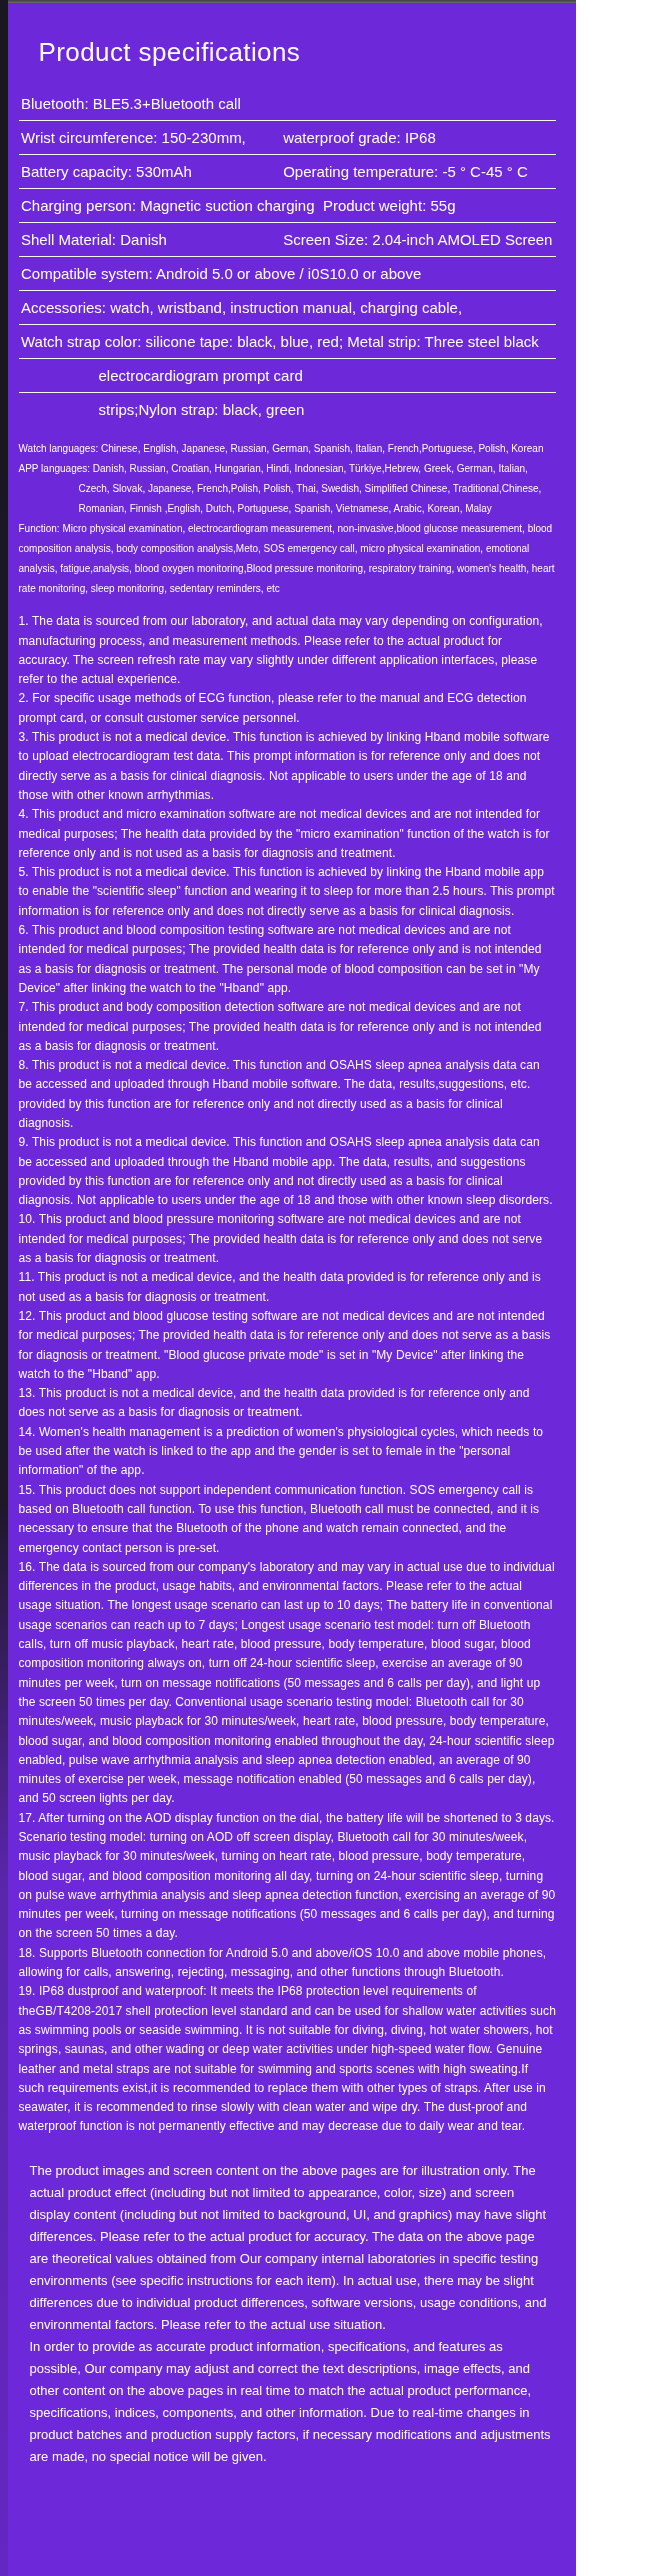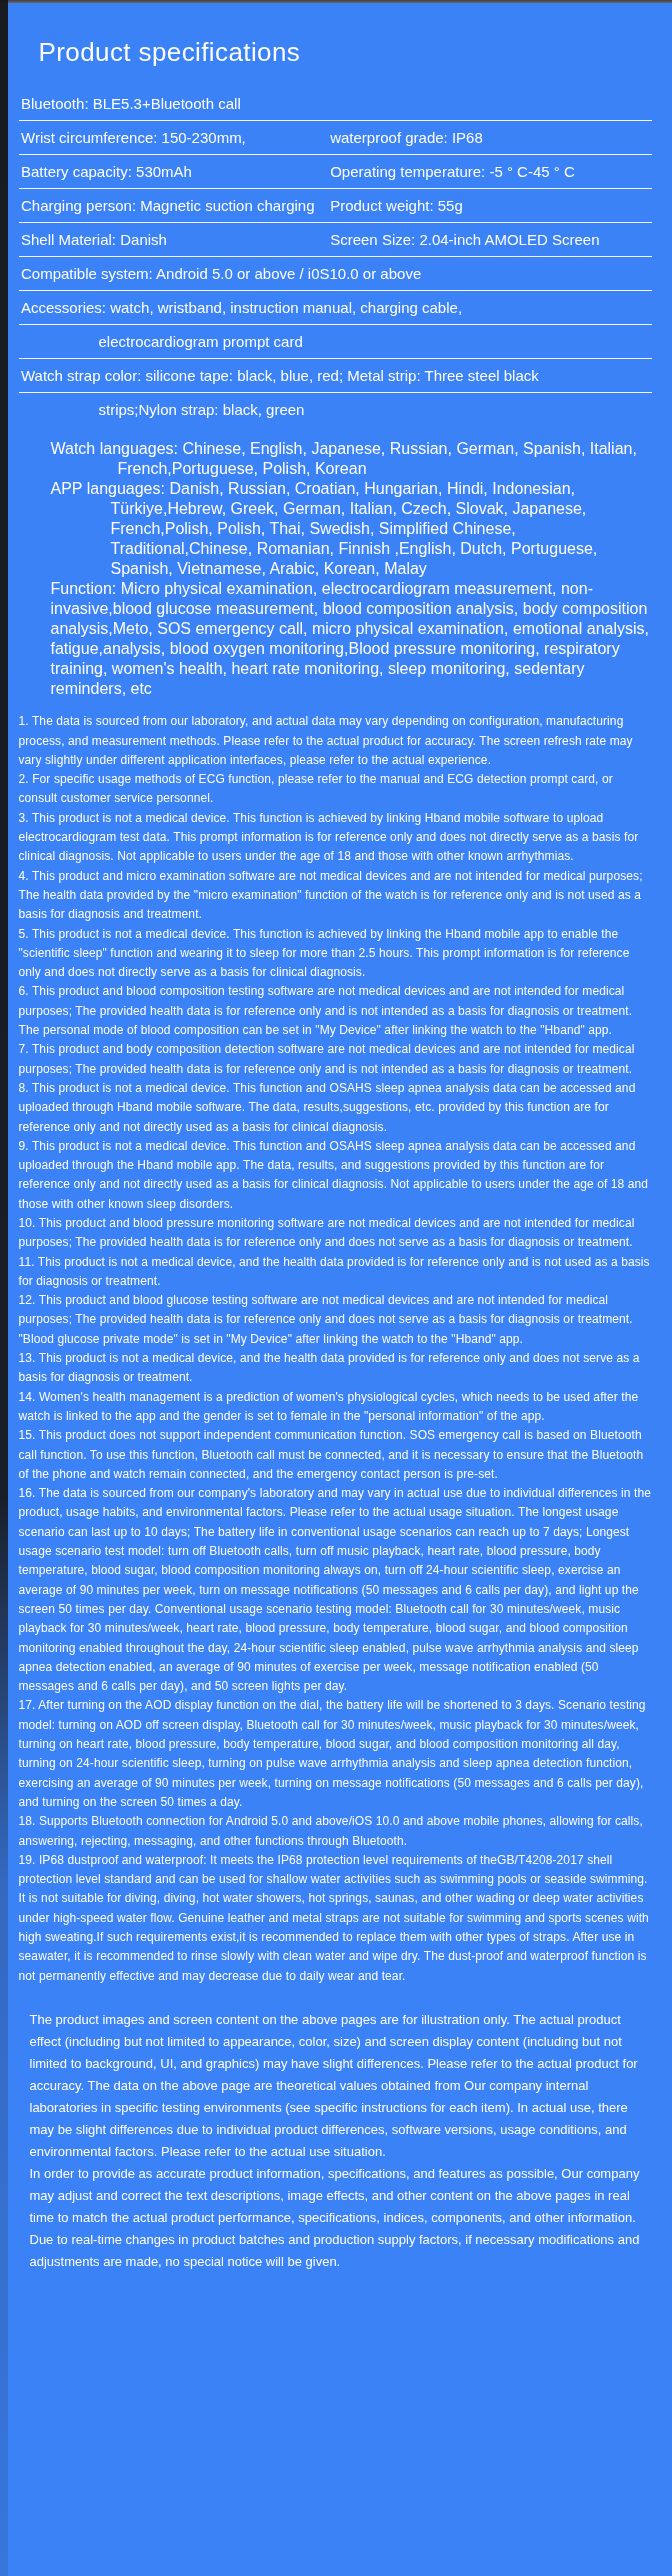--- a/index.html
+++ b/index.html
@@ -1,21 +1,21 @@
 <!DOCTYPE html>
 <html style="font-size:13.4px"><head>
 <meta charset="utf-8">
 <style>
   html, body { margin: 0; padding: 0; background: #ffffff; }
   .page {
     position: relative;
-    width: 672px;
+    width: 576px;
     height: 2576px;
     overflow: hidden;
-    background: #3b82f6;
+    background: #6d28d9;
     font-family: "Liberation Sans", sans-serif;
     color: #ffffff;
     box-sizing: border-box;
   }
   .top-edge {
     position: absolute; top: 0; left: 0; width: 672px; height: 2.5px;
     background: linear-gradient(to bottom, #3f3f3f, #6a6a6a);
   }
   .left-edge {
     position: absolute; top: 0; left: 0; width: 7.6px; height: 2576px;
@@ -42,21 +42,21 @@
     border-bottom: 1.7px solid #f6f6f6;
     white-space: nowrap;
     padding-left: 2.5px;
   }
   .spec-row.last { border-bottom: none; }
   .spec-row.two-col { display: flex; }
   .spec-row.two-col .col-l { min-width: 49%; white-space: nowrap; padding-right: 8.4px; box-sizing: border-box; }
   .spec-row.two-col .col-r { white-space: nowrap; }
   .spec-row.indent { padding-left: 80px; }
 
-  .languages { margin-top: 13.4px; font-size: 16px; line-height: 20px; margin-left: 32px; }
+  .languages { margin-top: 13.4px; font-size: 10px; line-height: 20px; }
   .languages p { margin: 0; }
   .hang-watch { padding-left: 67px; text-indent: -67px; }
   .hang-app   { padding-left: 60px; text-indent: -60px; }
 
   .notes { margin-top: 13.4px; font-size: 12px; line-height: 19.3px; letter-spacing: 0.1px; }
   .notes p { margin: 0; }
 
   .disclaimer { margin-top: 23px; padding: 0 5px 0 11px; font-size: 13px; line-height: 22px; }
   .disclaimer p { margin: 0; }
 </style>
@@ -90,25 +90,25 @@
       <div class="spec-row two-col">
         <span class="col-l">Shell Material: Danish</span>
         <span class="col-r">Screen Size: 2.04-inch AMOLED Screen</span>
       </div>
       <div class="spec-row">
         <span>Compatible system: Android 5.0 or above / i0S10.0 or above</span>
       </div>
       <div class="spec-row">
         <span>Accessories: watch, wristband, instruction manual, charging cable,</span>
       </div>
+      <div class="spec-row">
+        <span>Watch strap color: silicone tape: black, blue, red; Metal strip: Three steel black</span>
+      </div>
       <div class="spec-row indent">
         <span>electrocardiogram prompt card</span>
-      </div>
-      <div class="spec-row">
-        <span>Watch strap color: silicone tape: black, blue, red; Metal strip: Three steel black</span>
       </div>
       <div class="spec-row indent last">
         <span>strips;Nylon strap: black, green</span>
       </div>
     </div>
 
     <div class="languages">
       <p class="hang-watch"><span>Watch languages:</span> <span>Chinese, English, Japanese, Russian, German, Spanish, Italian, French,Portuguese, Polish, Korean</span></p>
       <p class="hang-app"><span>APP languages:</span> <span>Danish, Russian, Croatian, Hungarian, Hindi, Indonesian, Türkiye,Hebrew, Greek, German, Italian, Czech, Slovak, Japanese, French,Polish, Polish, Thai, Swedish, Simplified Chinese, Traditional,Chinese, Romanian, Finnish ,English, Dutch, Portuguese, Spanish, Vietnamese, Arabic, Korean, Malay</span></p>
       <p><span>Function:</span> <span>Micro physical examination, electrocardiogram measurement, non-invasive,blood glucose measurement, blood composition analysis, body composition analysis,Meto, SOS emergency call, micro physical examination, emotional analysis, fatigue,analysis, blood oxygen monitoring,Blood pressure monitoring, respiratory training, women's health, heart rate monitoring, sleep monitoring, sedentary reminders, etc</span></p>

